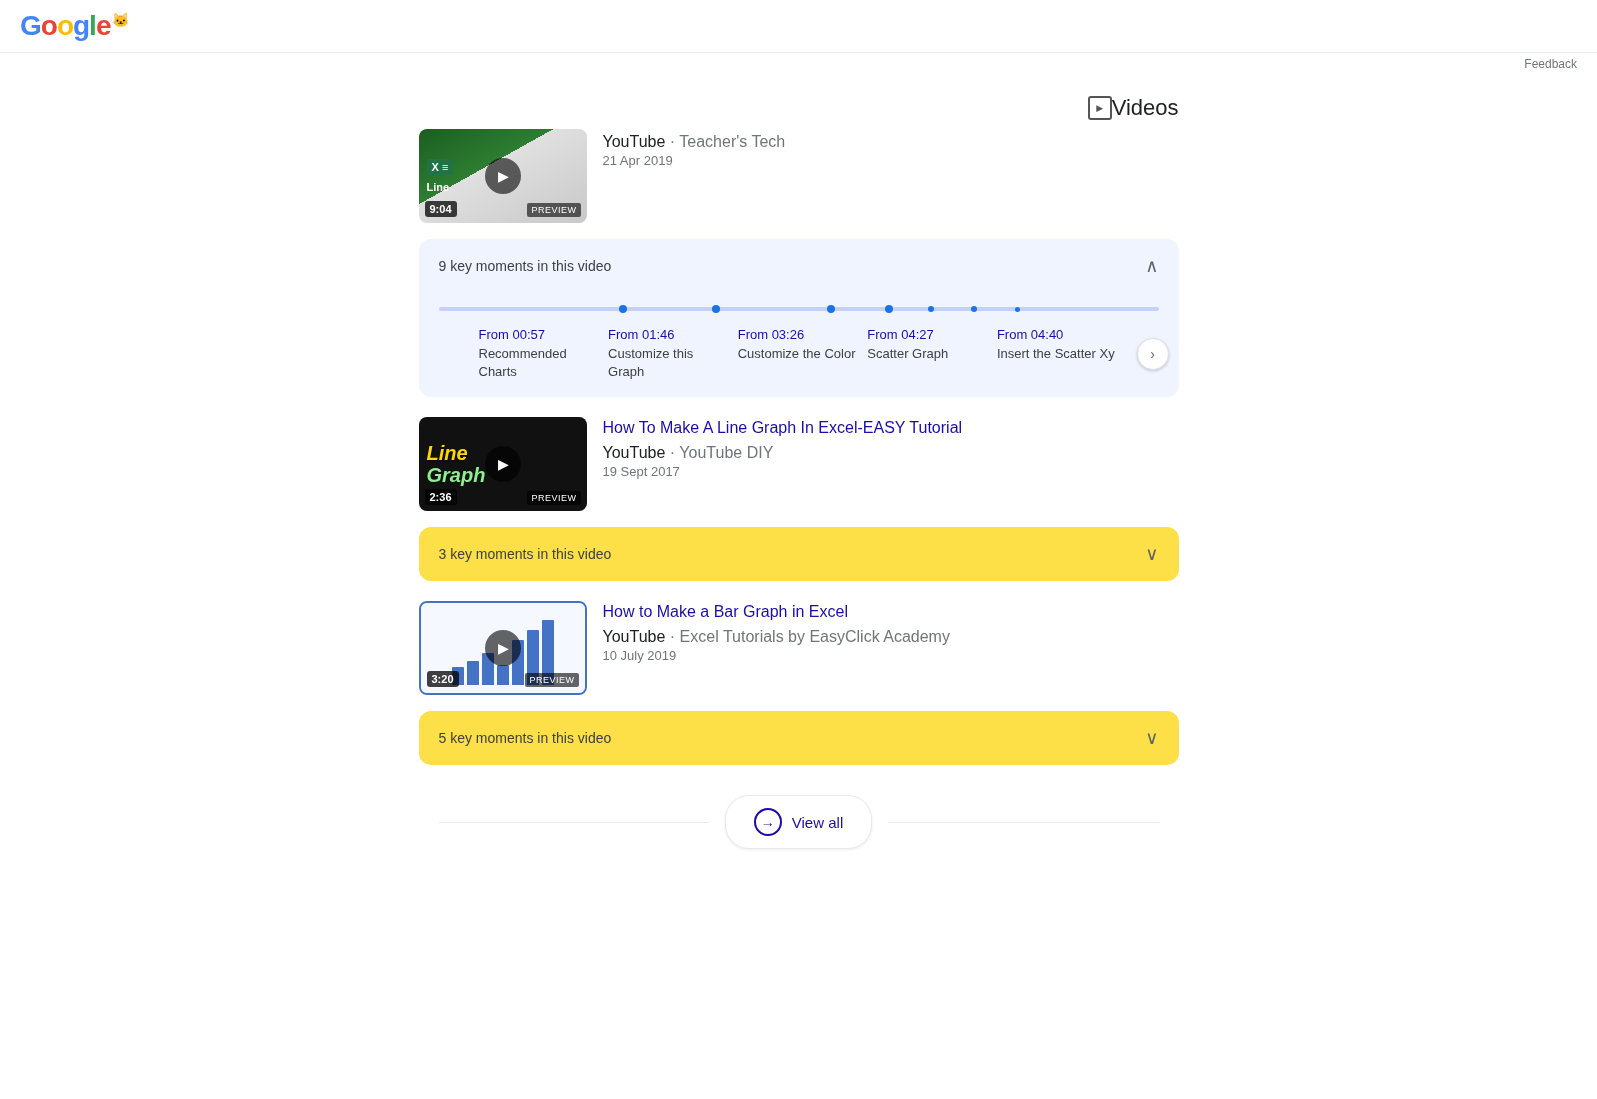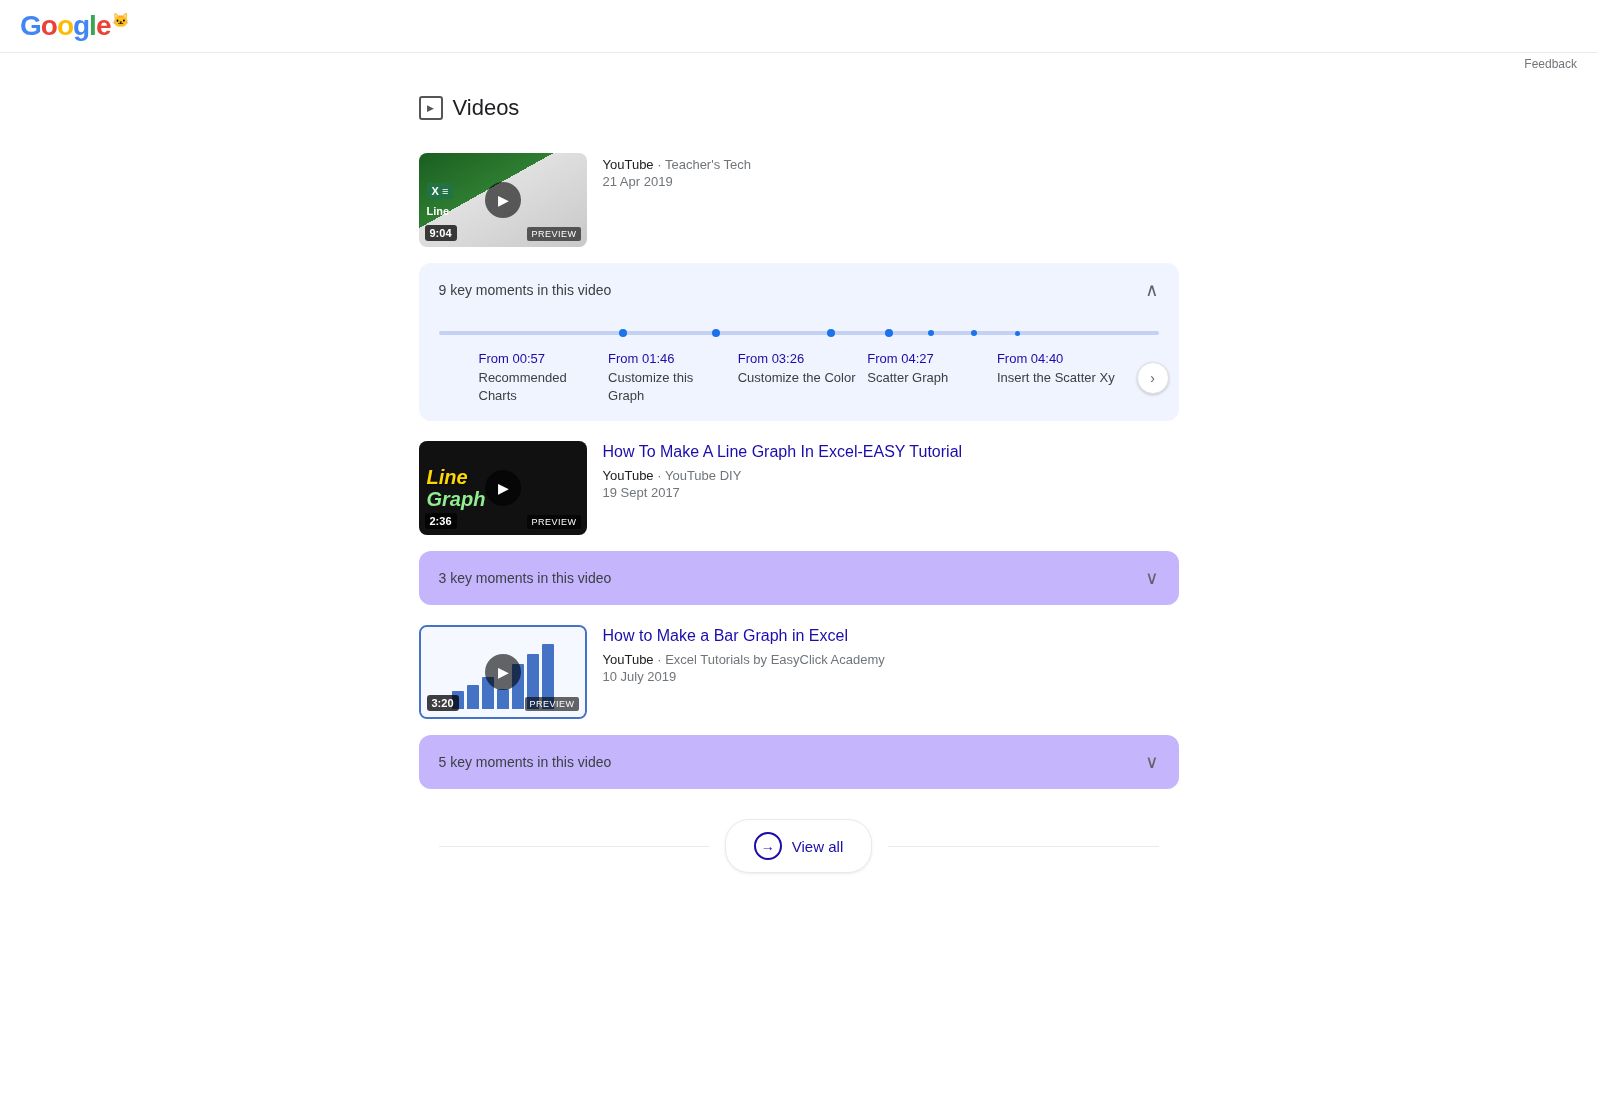--- a/index.html
+++ b/index.html
@@ -71,22 +71,22 @@
     .main {
       max-width: 800px;
       margin: 0 auto;
       padding: 20px 20px;
     }
 
     
     .section-header {
       display: flex;
       align-items: center;
-      gap: 10px;
-      margin-bottom: 32px;
+      margin-bottom: 8px;
+      justify-content: flex-end;
     }
     .video-icon {
       width: 24px;
       height: 24px;
       border: 2px solid #555;
       border-radius: 3px;
       display: flex;
       align-items: center;
       justify-content: center;
     }
@@ -176,21 +176,21 @@
     .video-info { flex: 1; }
     .video-title {
       font-size: 16px;
       color: #1a0dab;
       text-decoration: none;
       line-height: 1.4;
       cursor: pointer;
     }
     .video-meta {
       color: #70757a;
-      font-size: 13px;
+      font-size: 16px;
       margin-top: 4px;
     }
     .video-meta span { color: #70757a; }
     .video-meta .source { color: #202124; }
     .video-date {
       color: #70757a;
       font-size: 13px;
       margin-top: 2px;
     }
 
@@ -324,21 +324,21 @@
       background: #4472C4;
       border-radius: 1px 1px 0 0;
     }
     .bar-small { height: 20px; }
     .bar-med { height: 35px; }
     .bar-large { height: 55px; }
     .bar-xlarge { height: 70px; }
 
     
     .key-moments-collapsed {
-      background: #c4b5fd;
+      background: #fde047;
       border-radius: 12px;
       padding: 16px 20px;
       margin-bottom: 20px;
       display: flex;
       align-items: center;
       justify-content: space-between;
       cursor: pointer;
     }
     .expand-btn {
       background: none;

